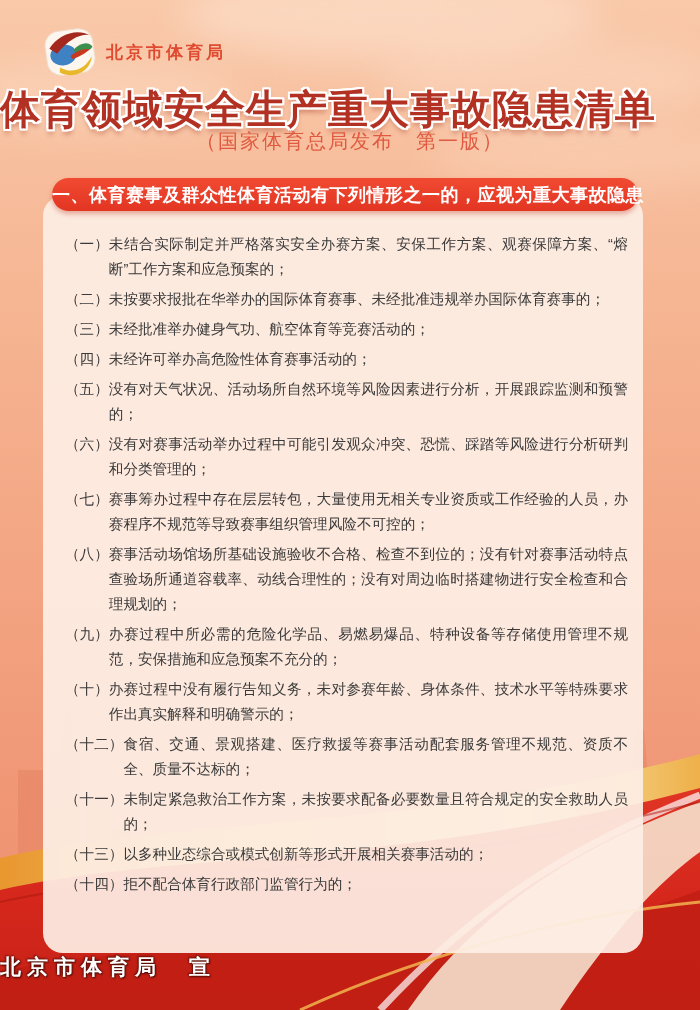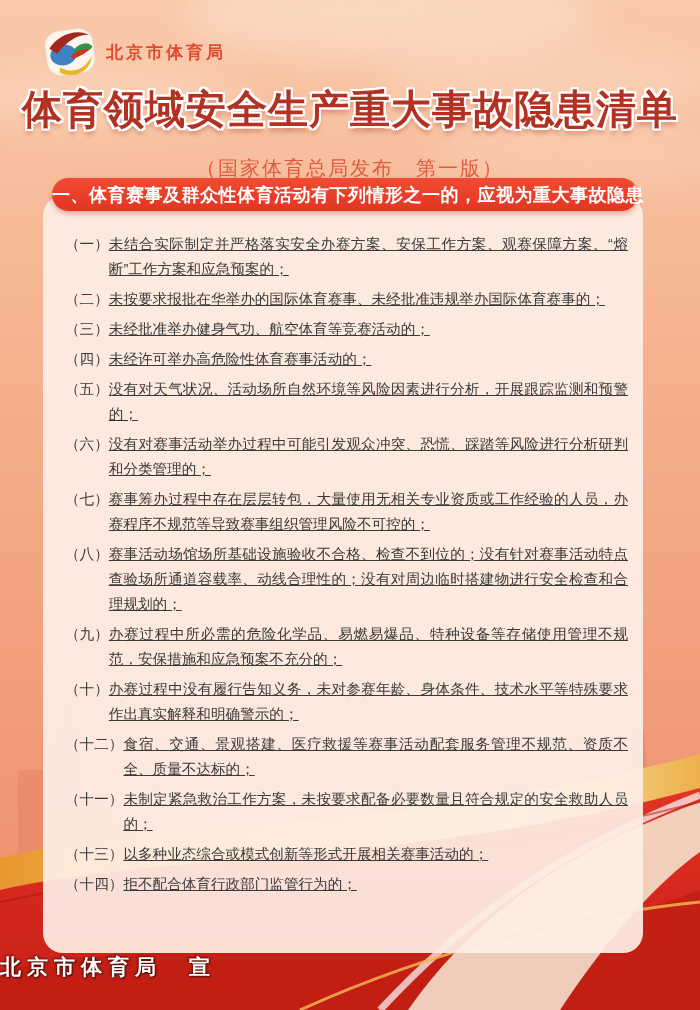--- a/index.html
+++ b/index.html
@@ -16,50 +16,50 @@
   .cloud.c4{left:430px;top:120px;width:320px;height:70px;background:rgba(255,230,210,.25);}
 
   .skyline{position:absolute;left:0;bottom:0;width:700px;height:300px;}
   .ribbon{position:absolute;left:0;bottom:0;width:700px;height:270px;}
 
   .brand{position:absolute;left:44px;top:26px;display:flex;align-items:center;gap:10px;}
   .brand-logo{width:52px;height:52px;}
   .brand-name{color:#e04a30;font-weight:bold;font-size:17px;letter-spacing:3px;}
 
   .title{
-    position:absolute;left:0;top:82px;width:700px;text-align:center;
+    position:absolute;left:0;top:82px;width:700px;text-align:left;
     font-family:"Liberation Serif","DejaVu Serif",serif;
     font-size:40px;font-weight:900;color:#b23122;letter-spacing:1px;white-space:nowrap;
     text-shadow:
       -2px -2px 0 #fff,2px -2px 0 #fff,-2px 2px 0 #fff,2px 2px 0 #fff,
       -2px 0 0 #fff,2px 0 0 #fff,0 -2px 0 #fff,0 2px 0 #fff,
       0 5px 5px rgba(160,50,30,.45);
   }
   .subtitle{
-    position:absolute;left:0;top:155px;width:700px;text-align:center;
+    position:absolute;left:0;top:128px;width:700px;text-align:center;
     font-size:20px;color:#e05a41;letter-spacing:2px;font-weight:500;
   }
 
   .section-bar{
     position:absolute;left:52px;top:178px;width:586px;height:33px;
     background:linear-gradient(180deg,#f14a33,#e23522);
     border-radius:17px;box-shadow:0 3px 5px rgba(180,45,25,.35);
     display:flex;align-items:center;justify-content:flex-start;z-index:3;
   }
   .section-bar .bar-text{color:#fff;font-weight:bold;font-size:18px;white-space:nowrap;letter-spacing:0.5px;}
 
   .card{
     position:absolute;left:43px;top:196px;width:600px;height:757px;
     background:rgba(253,238,228,.93);border-radius:20px;z-index:2;
     box-sizing:border-box;padding:36px 15px 0 22px;
   }
   .hazard-list{width:100%;}
   .item{display:flex;margin-bottom:5px;color:#3a3a3a;font-size:14.6px;line-height:25px;}
   .item .num{flex:none;white-space:nowrap;}
-  .item .txt{flex:1;text-align:justify;text-decoration:underline;}
+  .item .txt{flex:1;text-align:justify;}
 
   .footer-line{
     position:absolute;left:0;top:953px;width:700px;text-align:left;z-index:4;
     font-family:"Liberation Serif","DejaVu Serif",serif;
     font-size:21px;font-weight:bold;color:#fff;letter-spacing:6px;
     text-shadow:0 0 2px #5a1008,1px 1px 2px rgba(40,5,0,.8),-1px -1px 2px rgba(40,5,0,.5);
   }
 </style>
 </head>
 <body>

